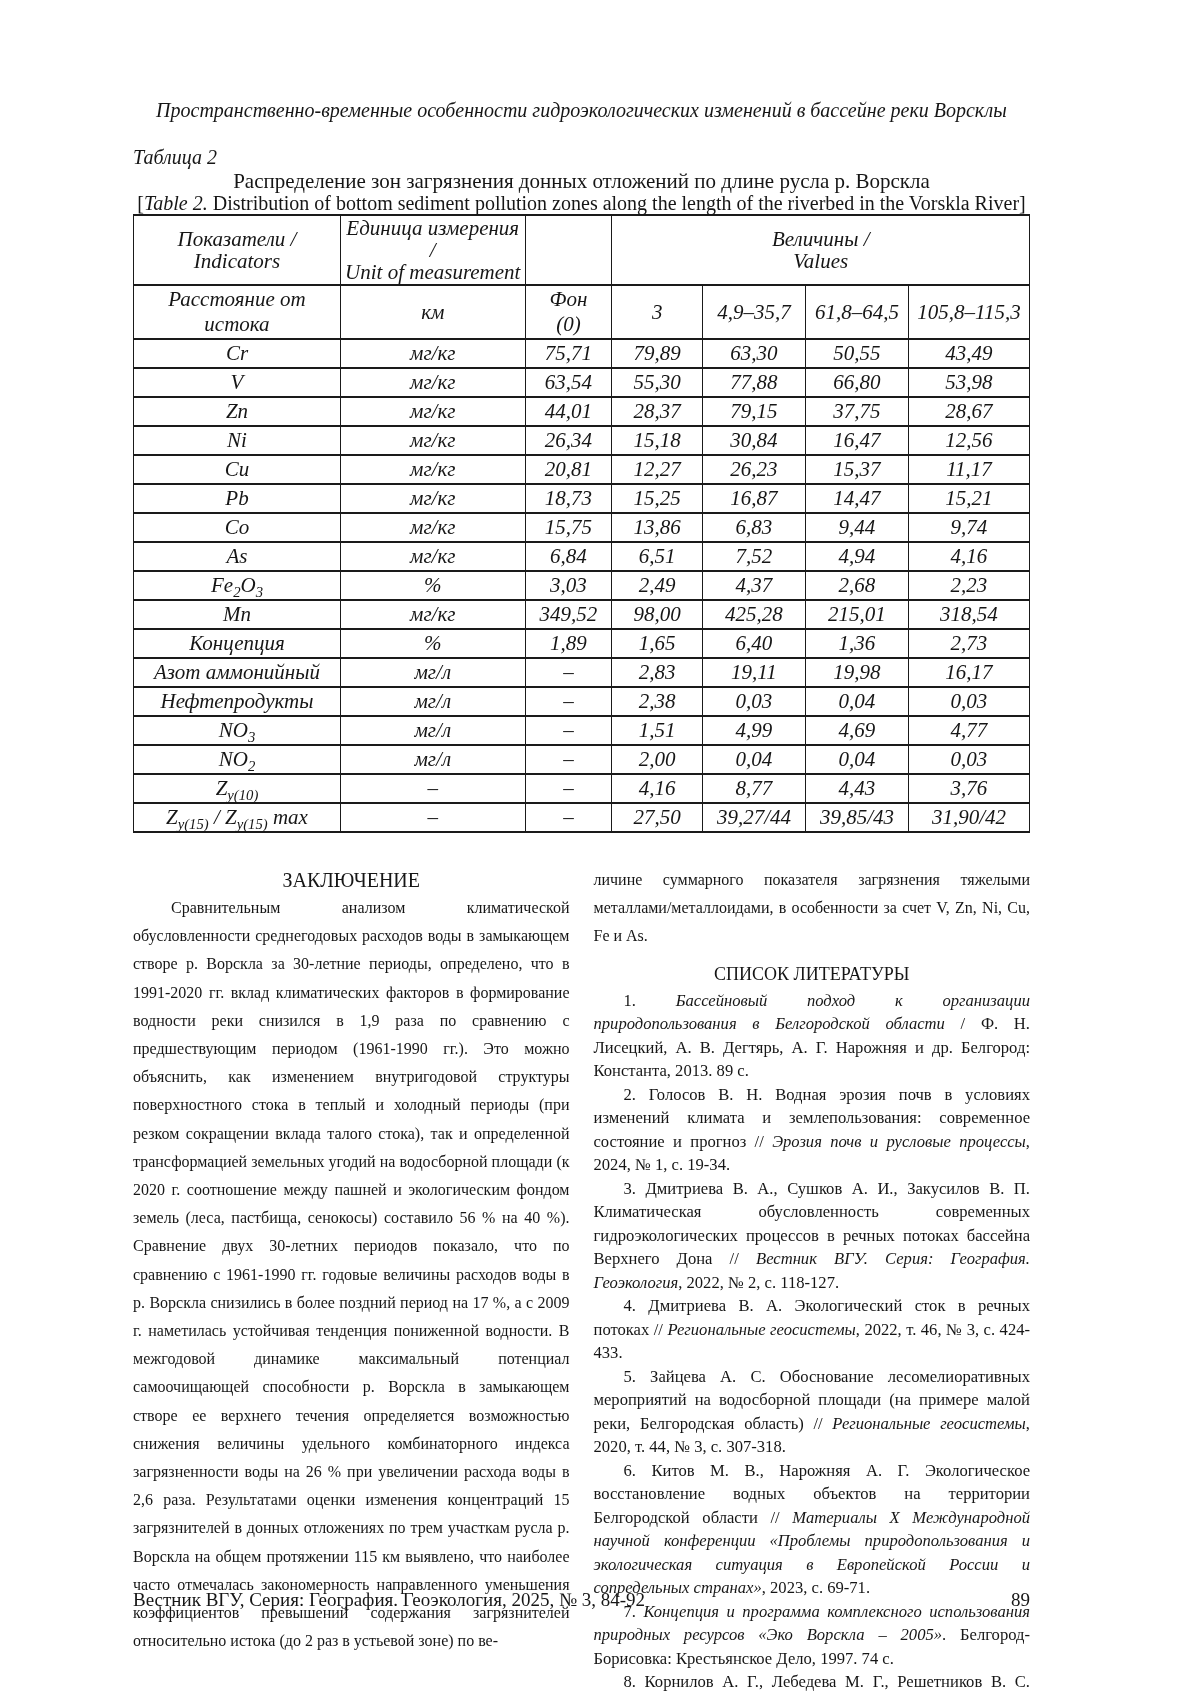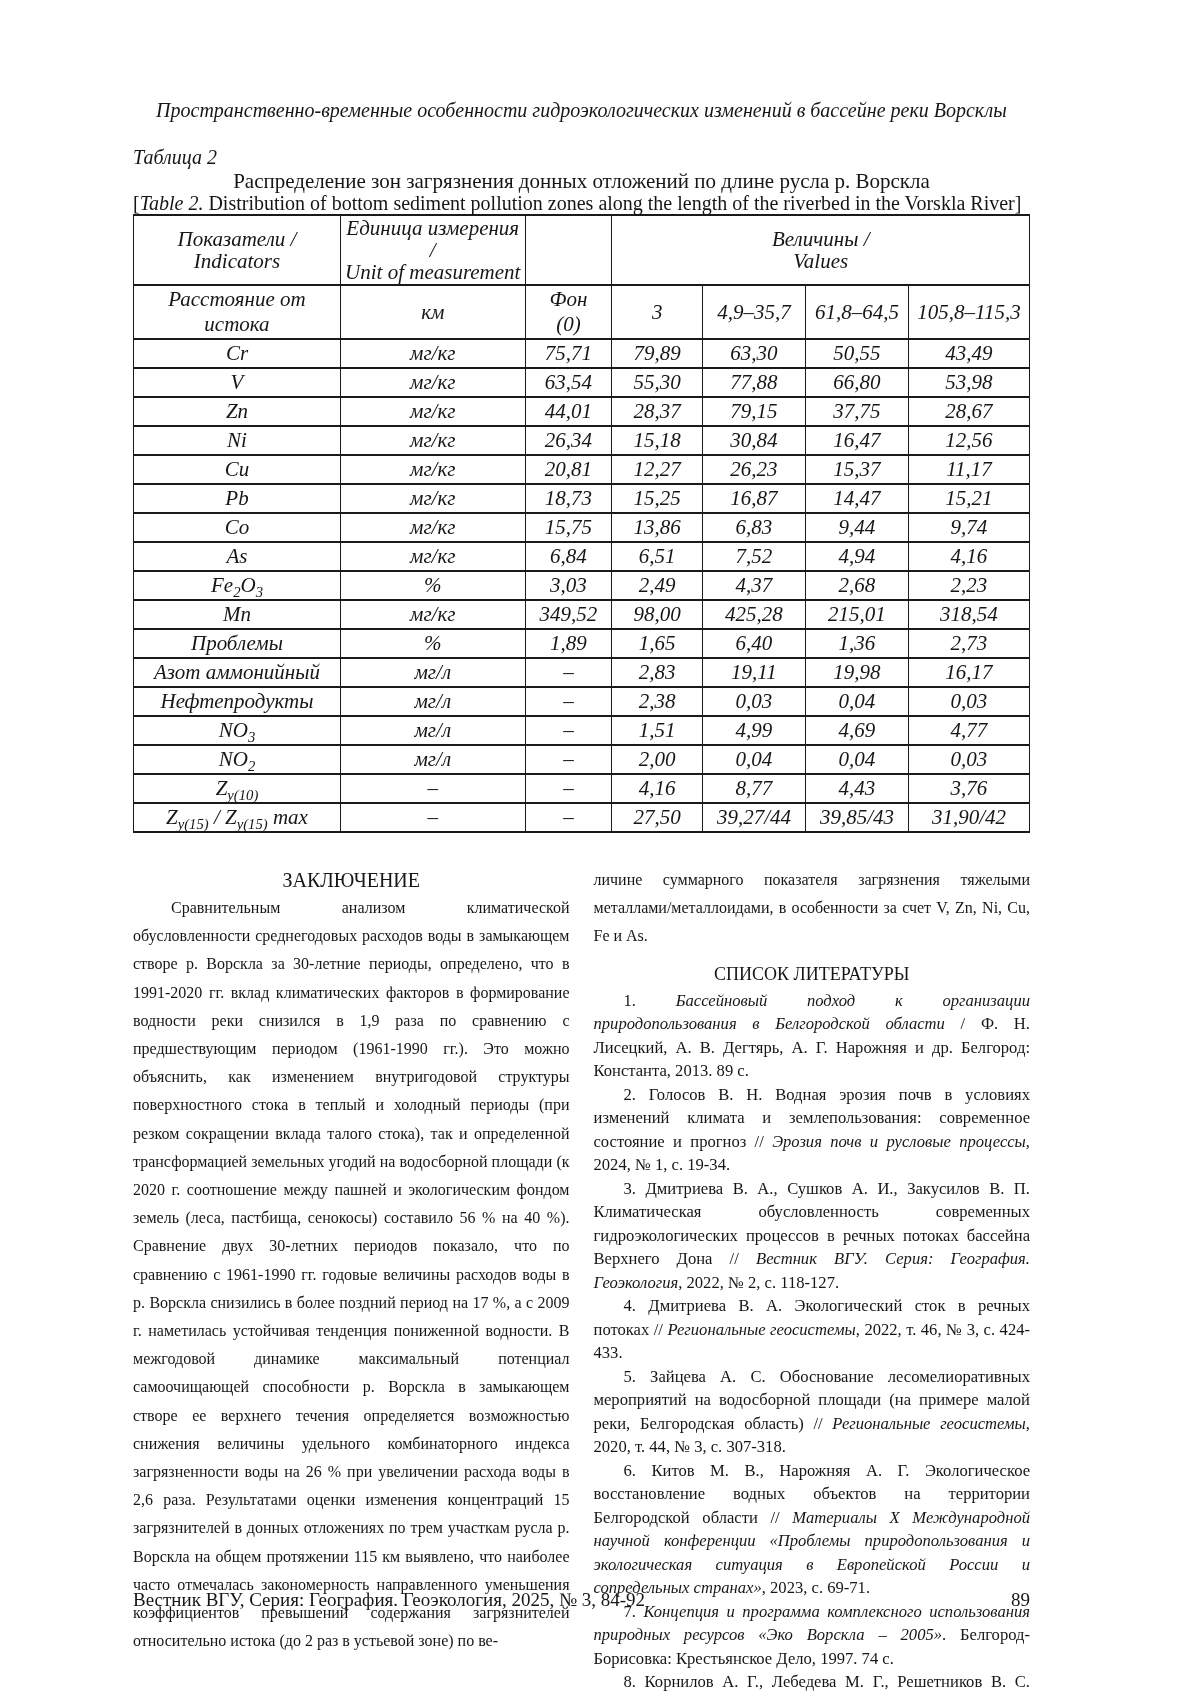--- a/index.html
+++ b/index.html
@@ -33,20 +33,21 @@
     font-size: 20px;
     line-height: 22px;
   }
   .caption-ru {
     margin-top: 2px;
     text-align: center;
     font-size: 21px;
     line-height: 22px;
   }
   .caption-en {
+    text-align: center;
     font-size: 20px;
     line-height: 22px;
   }
   table.ptable {
     margin-top: 0;
     border-collapse: collapse;
     table-layout: fixed;
     width: 100%;
     font-size: 21px;
     font-style: italic;
@@ -230,21 +231,21 @@
           <tr>
             <td>Mn</td>
             <td>мг/кг</td>
             <td>349,52</td>
             <td>98,00</td>
             <td>425,28</td>
             <td>215,01</td>
             <td>318,54</td>
           </tr>
           <tr>
-            <td>Проблемы</td>
+            <td>Концепция</td>
             <td>%</td>
             <td>1,89</td>
             <td>1,65</td>
             <td>6,40</td>
             <td>1,36</td>
             <td>2,73</td>
           </tr>
           <tr>
             <td>Азот аммонийный</td>
             <td>мг/л</td>

